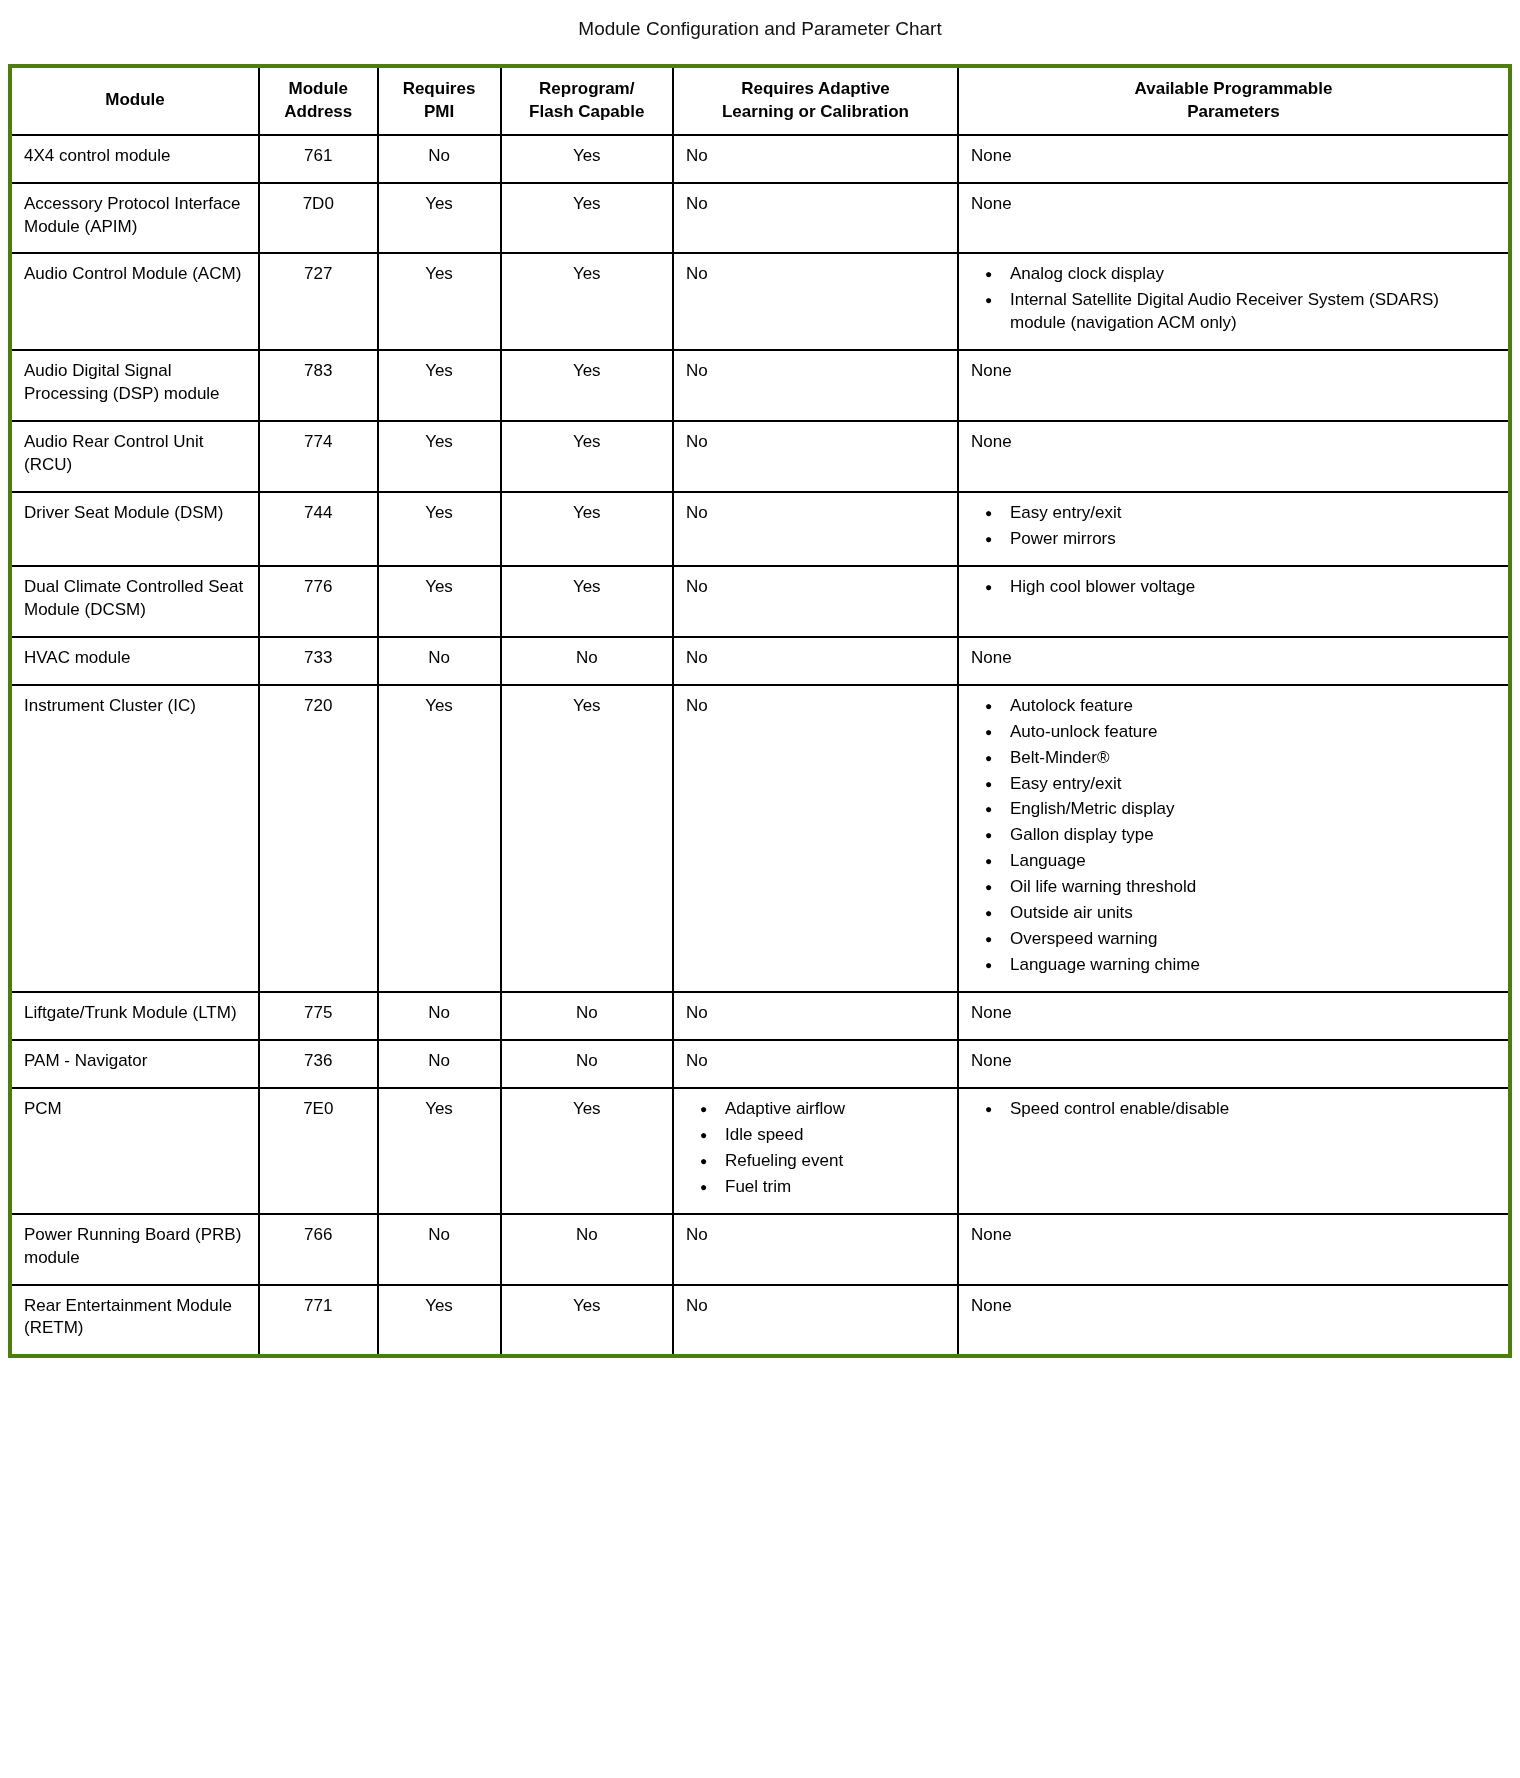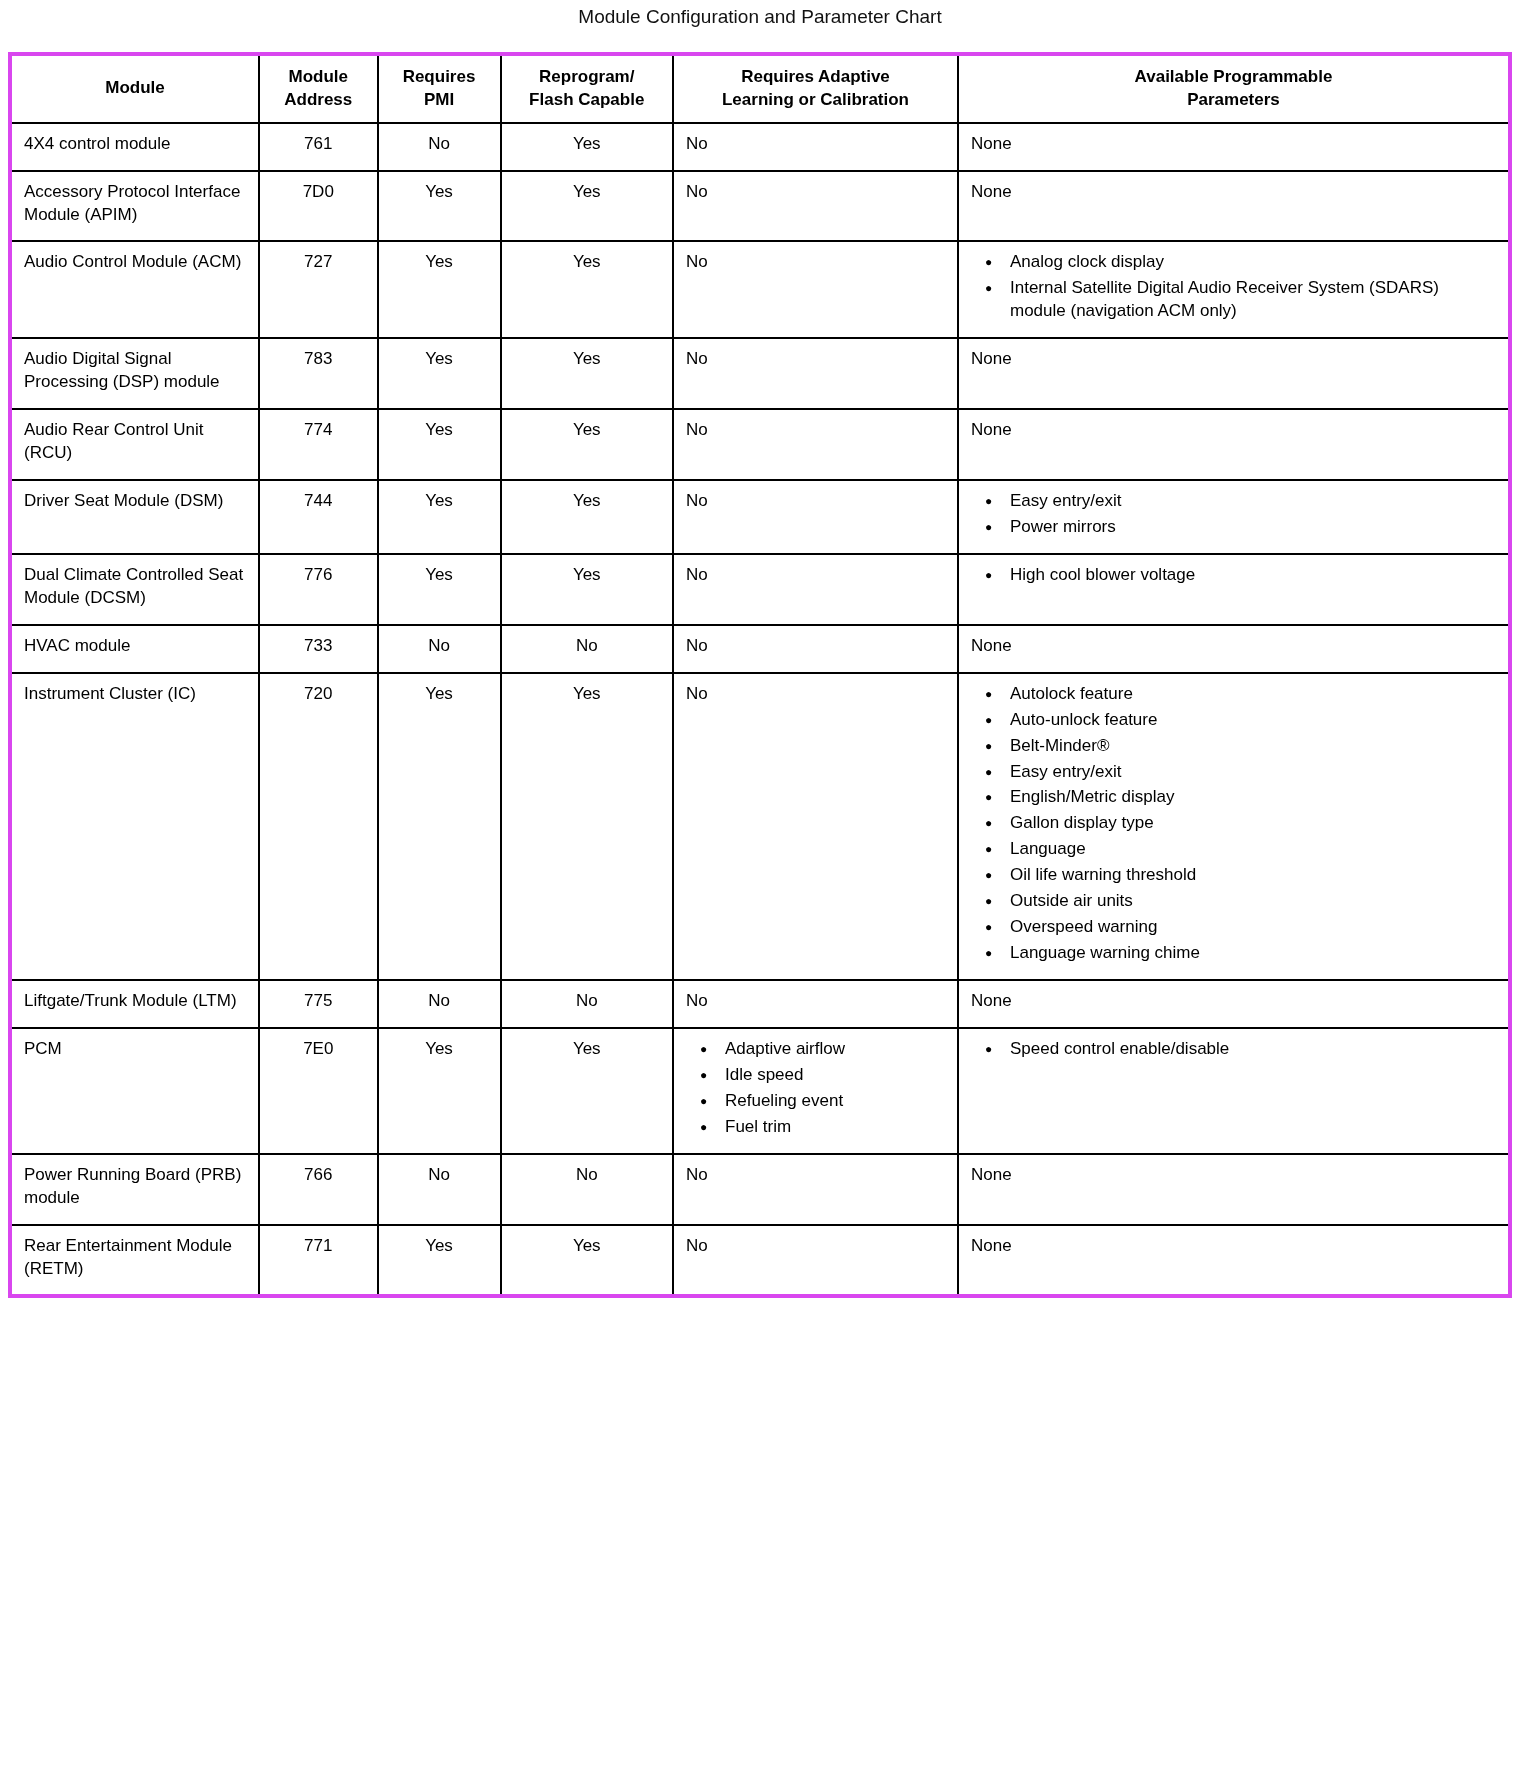--- a/index.html
+++ b/index.html
@@ -6,34 +6,34 @@
     margin: 0;
     padding: 0;
     background: #ffffff;
   }
   body {
     width: 1520px;
     font-family: "Liberation Sans", "DejaVu Sans", sans-serif;
     color: #000000;
   }
   .page {
-    padding: 4px 8px 10px 8px;
+    padding: 16px 8px 10px 8px;
   }
   .title {
     text-align: center;
     font-size: 19px;
     line-height: 1.2;
     margin: 2px 0 8px 0;
     color: #111111;
   }
   table.chart {
     width: 100%;
     border-collapse: collapse;
     table-layout: fixed;
-    border: 4px solid #d946ef;
+    border: 4px solid #4d7c0f;
     margin-top: 23px;
   }
   table.chart th,
   table.chart td {
     border: 2px solid #000000;
     font-size: 17px;
     line-height: 1.35;
   }
   table.chart th {
     font-weight: bold;
@@ -264,20 +264,28 @@
         </tr>
         <tr>
           <td>Liftgate/Trunk Module (LTM)</td>
           <td>775</td>
           <td>No</td>
           <td>No</td>
           <td>No</td>
           <td>None</td>
         </tr>
         <tr>
+          <td>PAM - Navigator</td>
+          <td>736</td>
+          <td>No</td>
+          <td>No</td>
+          <td>No</td>
+          <td>None</td>
+        </tr>
+        <tr>
           <td>PCM</td>
           <td>7E0</td>
           <td>Yes</td>
           <td>Yes</td>
           <td>
             <div class="bullets">
               <div class="bullet-item">
                 <span class="dot">●</span>
                 <span class="btxt">Adaptive airflow</span>
               </div>

